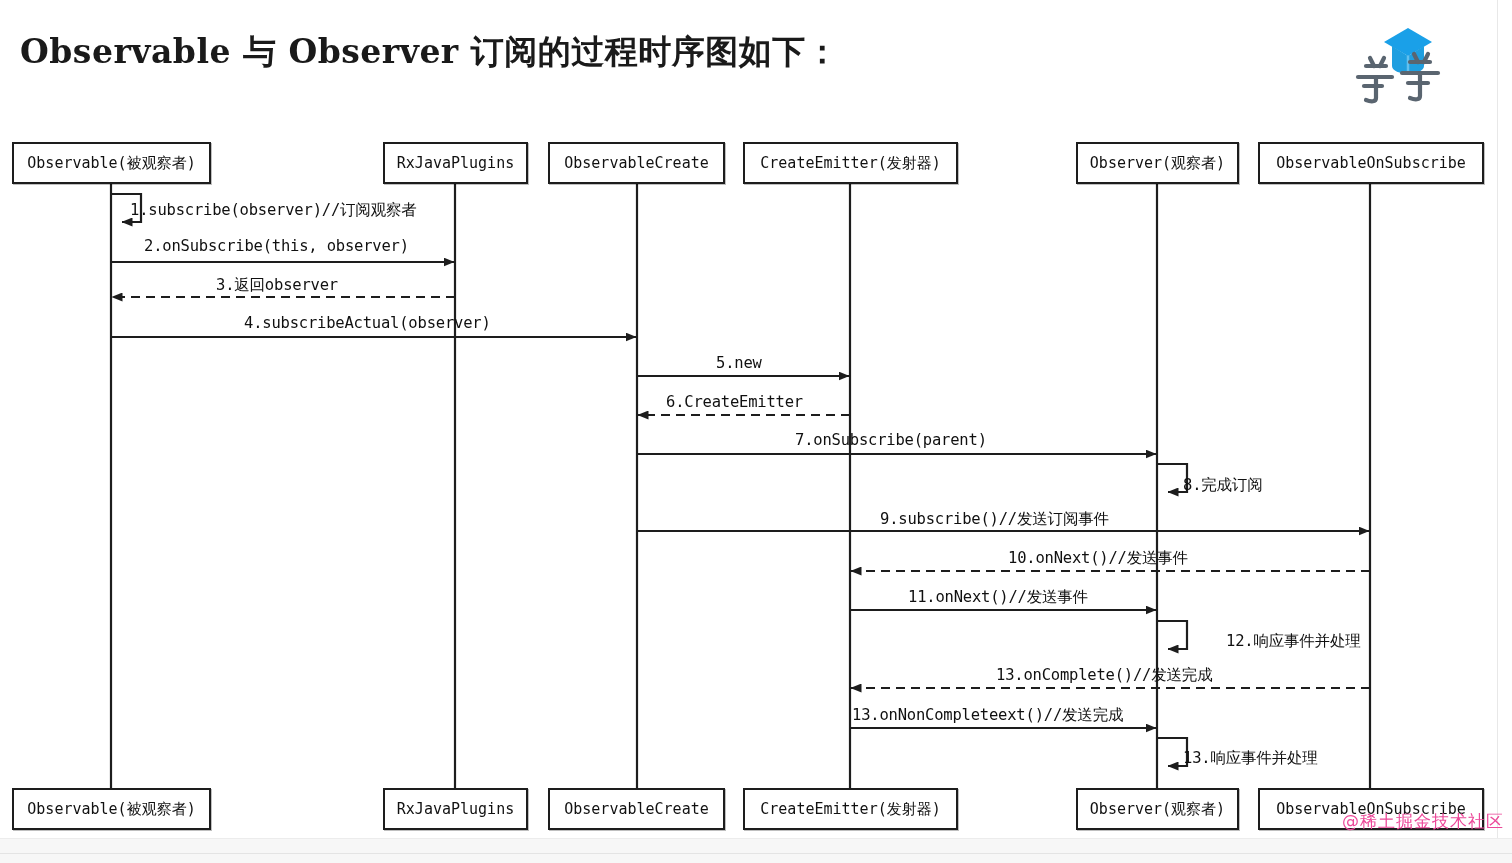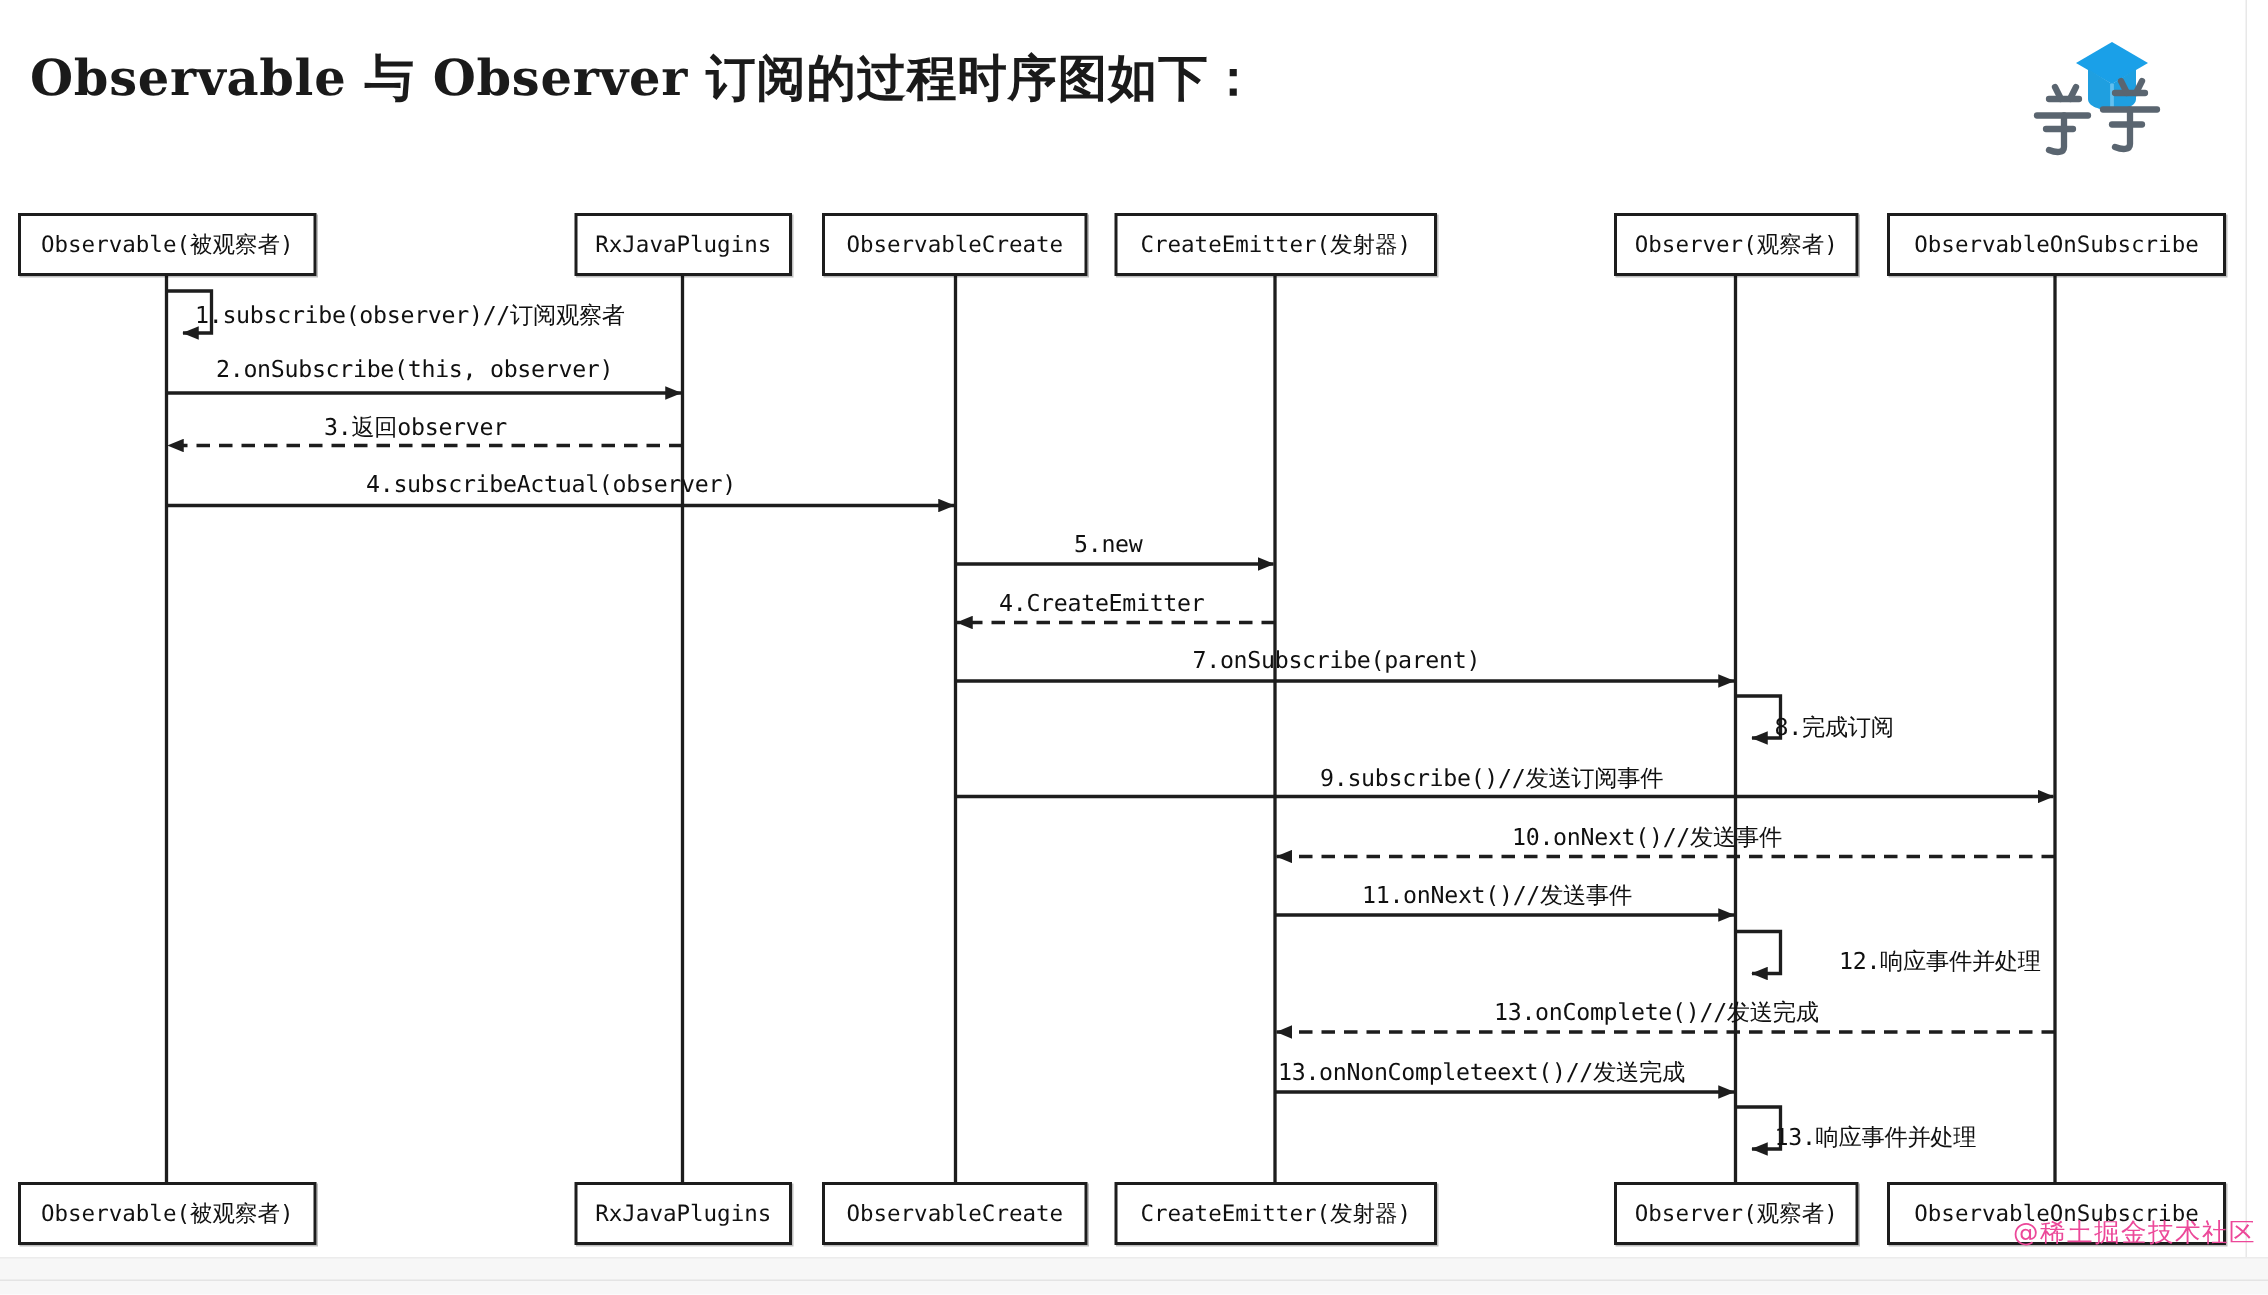--- a/index.html
+++ b/index.html
@@ -221,21 +221,21 @@
       <div class="lifeline-box" style="left: 1258px; top: 788px; width: 226px;">
         <span>ObservableOnSubscribe</span>
       </div>
     </div>
   <div id="labels-layer">
       <div class="msg-label" style="left: 130px; top: 200px;">1.subscribe(observer)//订阅观察者</div>
       <div class="msg-label" style="left: 144px; top: 237px;">2.onSubscribe(this, observer)</div>
       <div class="msg-label" style="left: 216px; top: 275px;">3.返回observer</div>
       <div class="msg-label" style="left: 244px; top: 314px;">4.subscribeActual(observer)</div>
       <div class="msg-label" style="left: 716px; top: 354px;">5.new</div>
-      <div class="msg-label" style="left: 666px; top: 393px;">4.CreateEmitter</div>
+      <div class="msg-label" style="left: 666px; top: 393px;">6.CreateEmitter</div>
       <div class="msg-label" style="left: 795px; top: 431px;">7.onSubscribe(parent)</div>
       <div class="msg-label" style="left: 1183px; top: 475px;">8.完成订阅</div>
       <div class="msg-label" style="left: 880px; top: 509px; text-align: center;">9.subscribe()//发送订阅事件</div>
       <div class="msg-label" style="left: 1008px; top: 548px;">10.onNext()//发送事件</div>
       <div class="msg-label" style="left: 908px; top: 587px;">11.onNext()//发送事件</div>
       <div class="msg-label" style="left: 1226px; top: 631px;">12.响应事件并处理</div>
       <div class="msg-label" style="left: 996px; top: 665px;">13.onComplete()//发送完成</div>
       <div class="msg-label" style="left: 852px; top: 705px;">13.onNonCompleteext()//发送完成</div>
       <div class="msg-label" style="left: 1183px; top: 748px;">13.响应事件并处理</div>
     </div>

